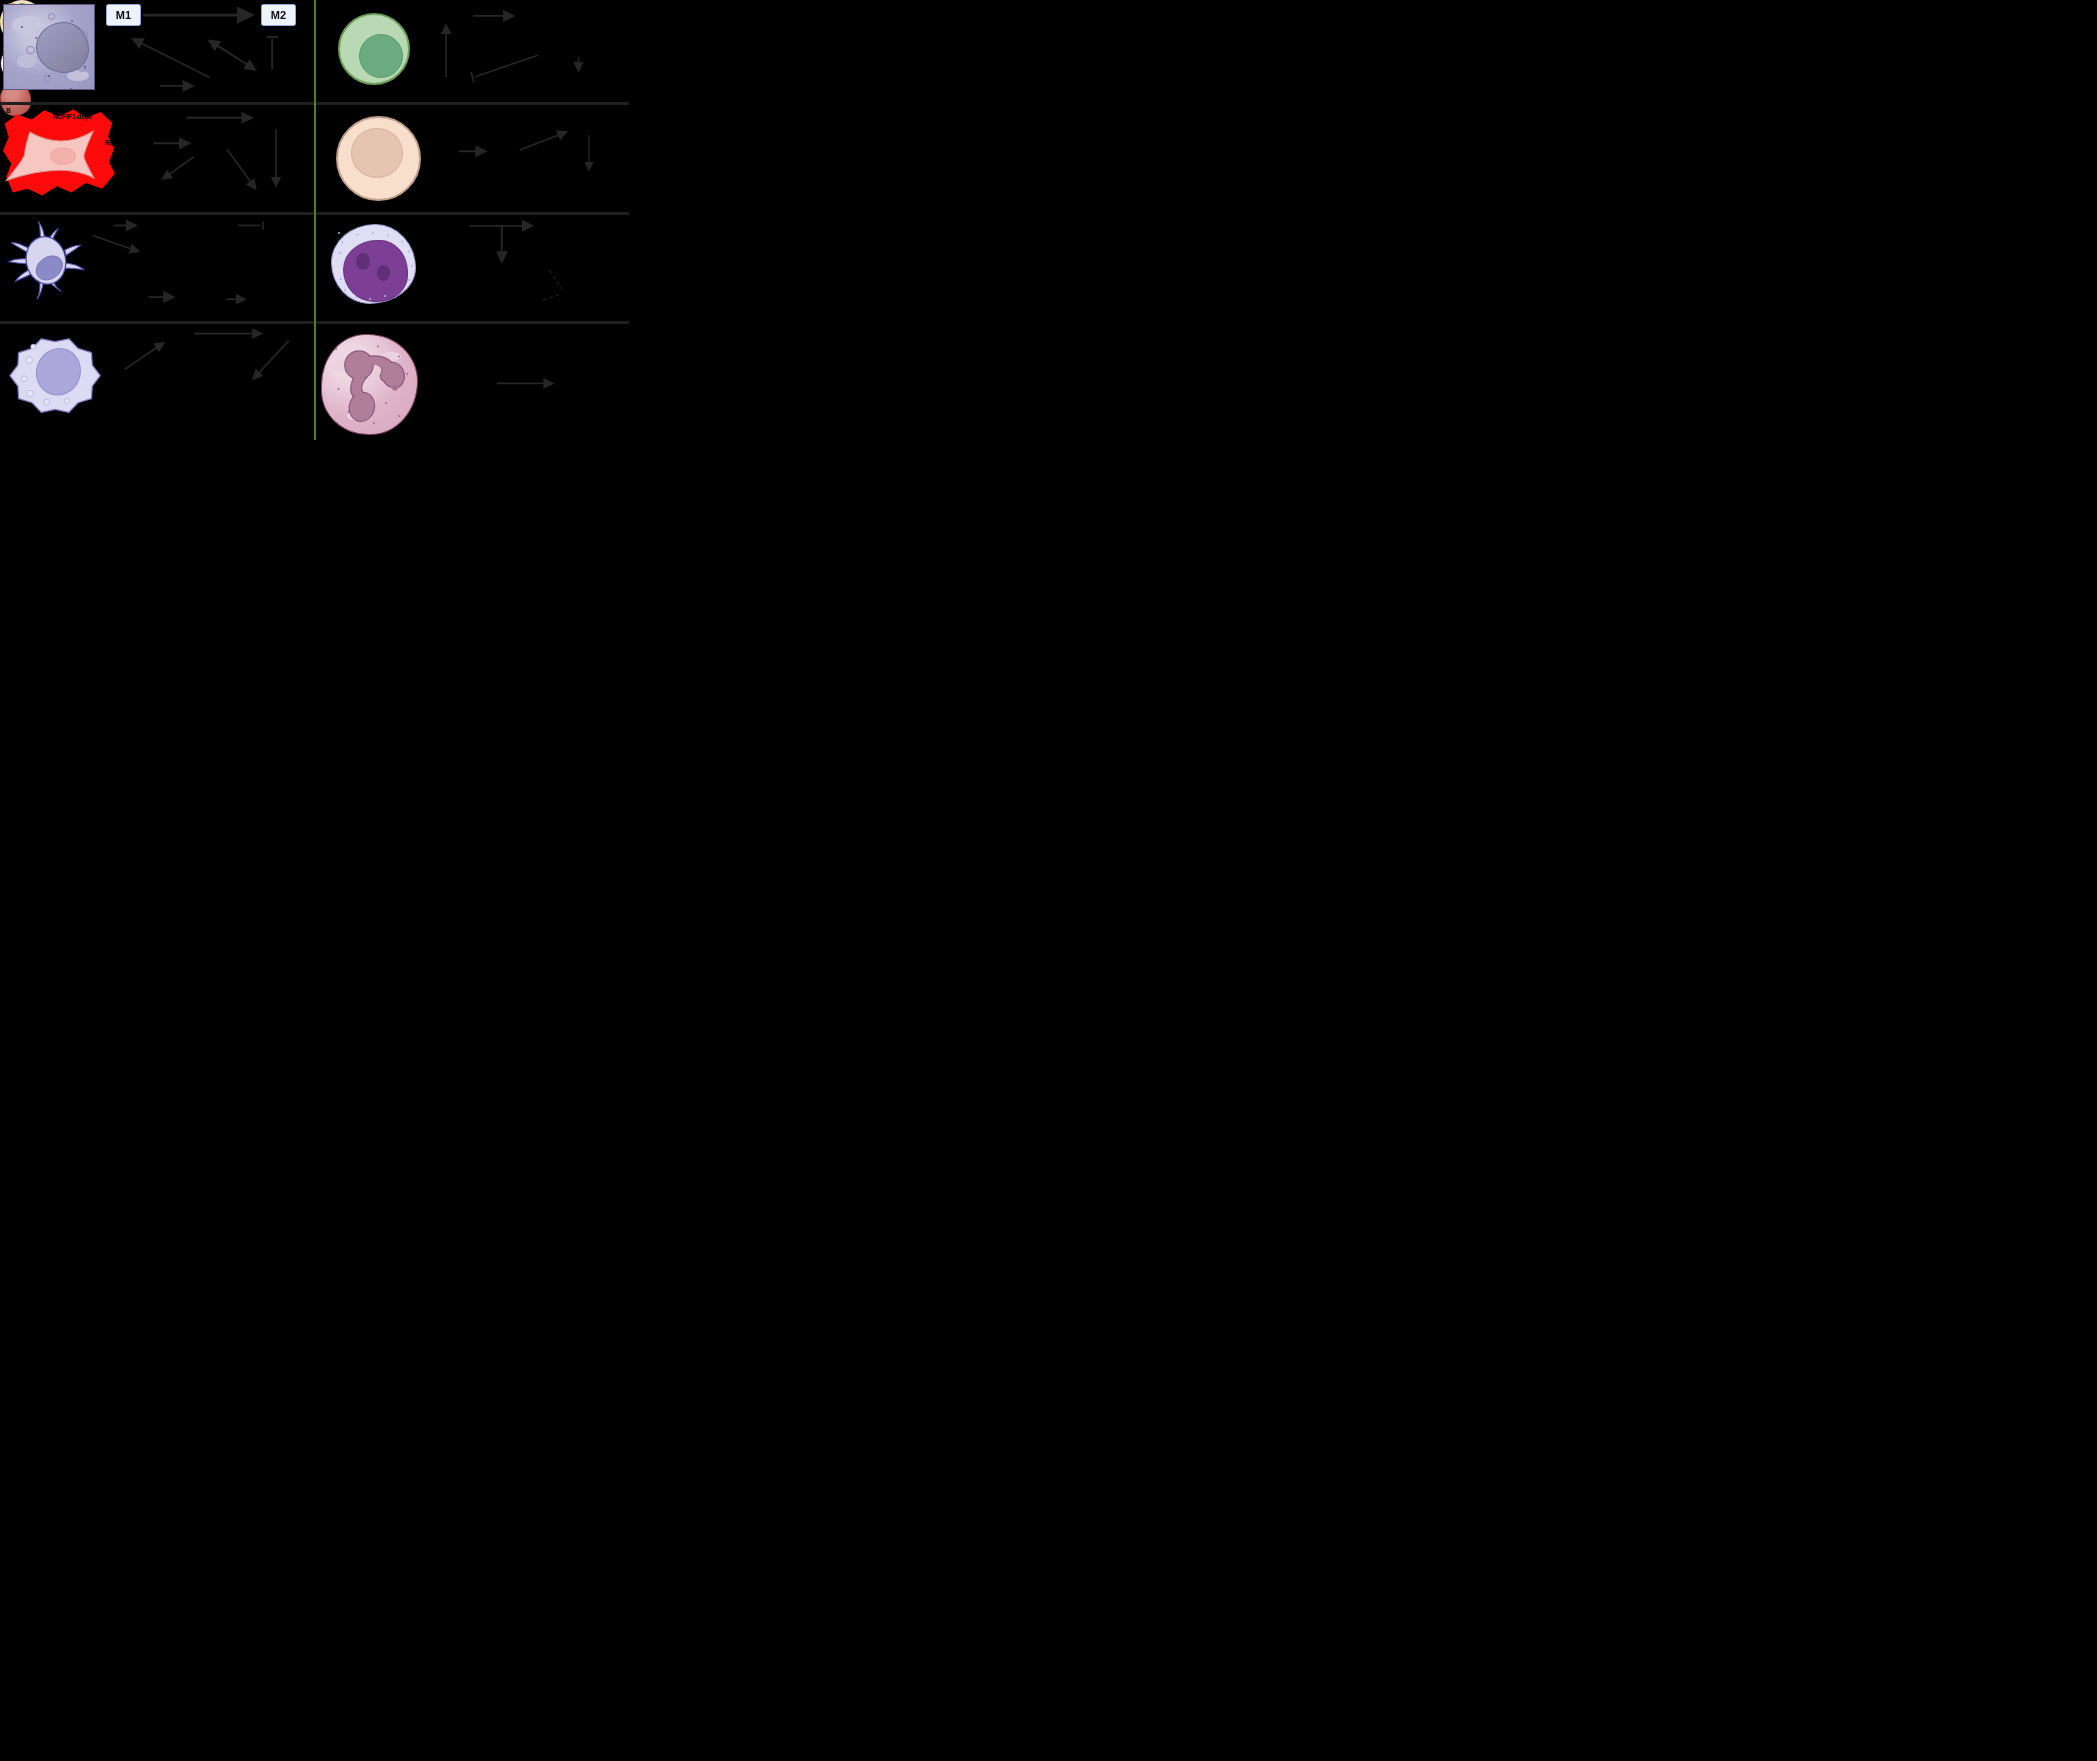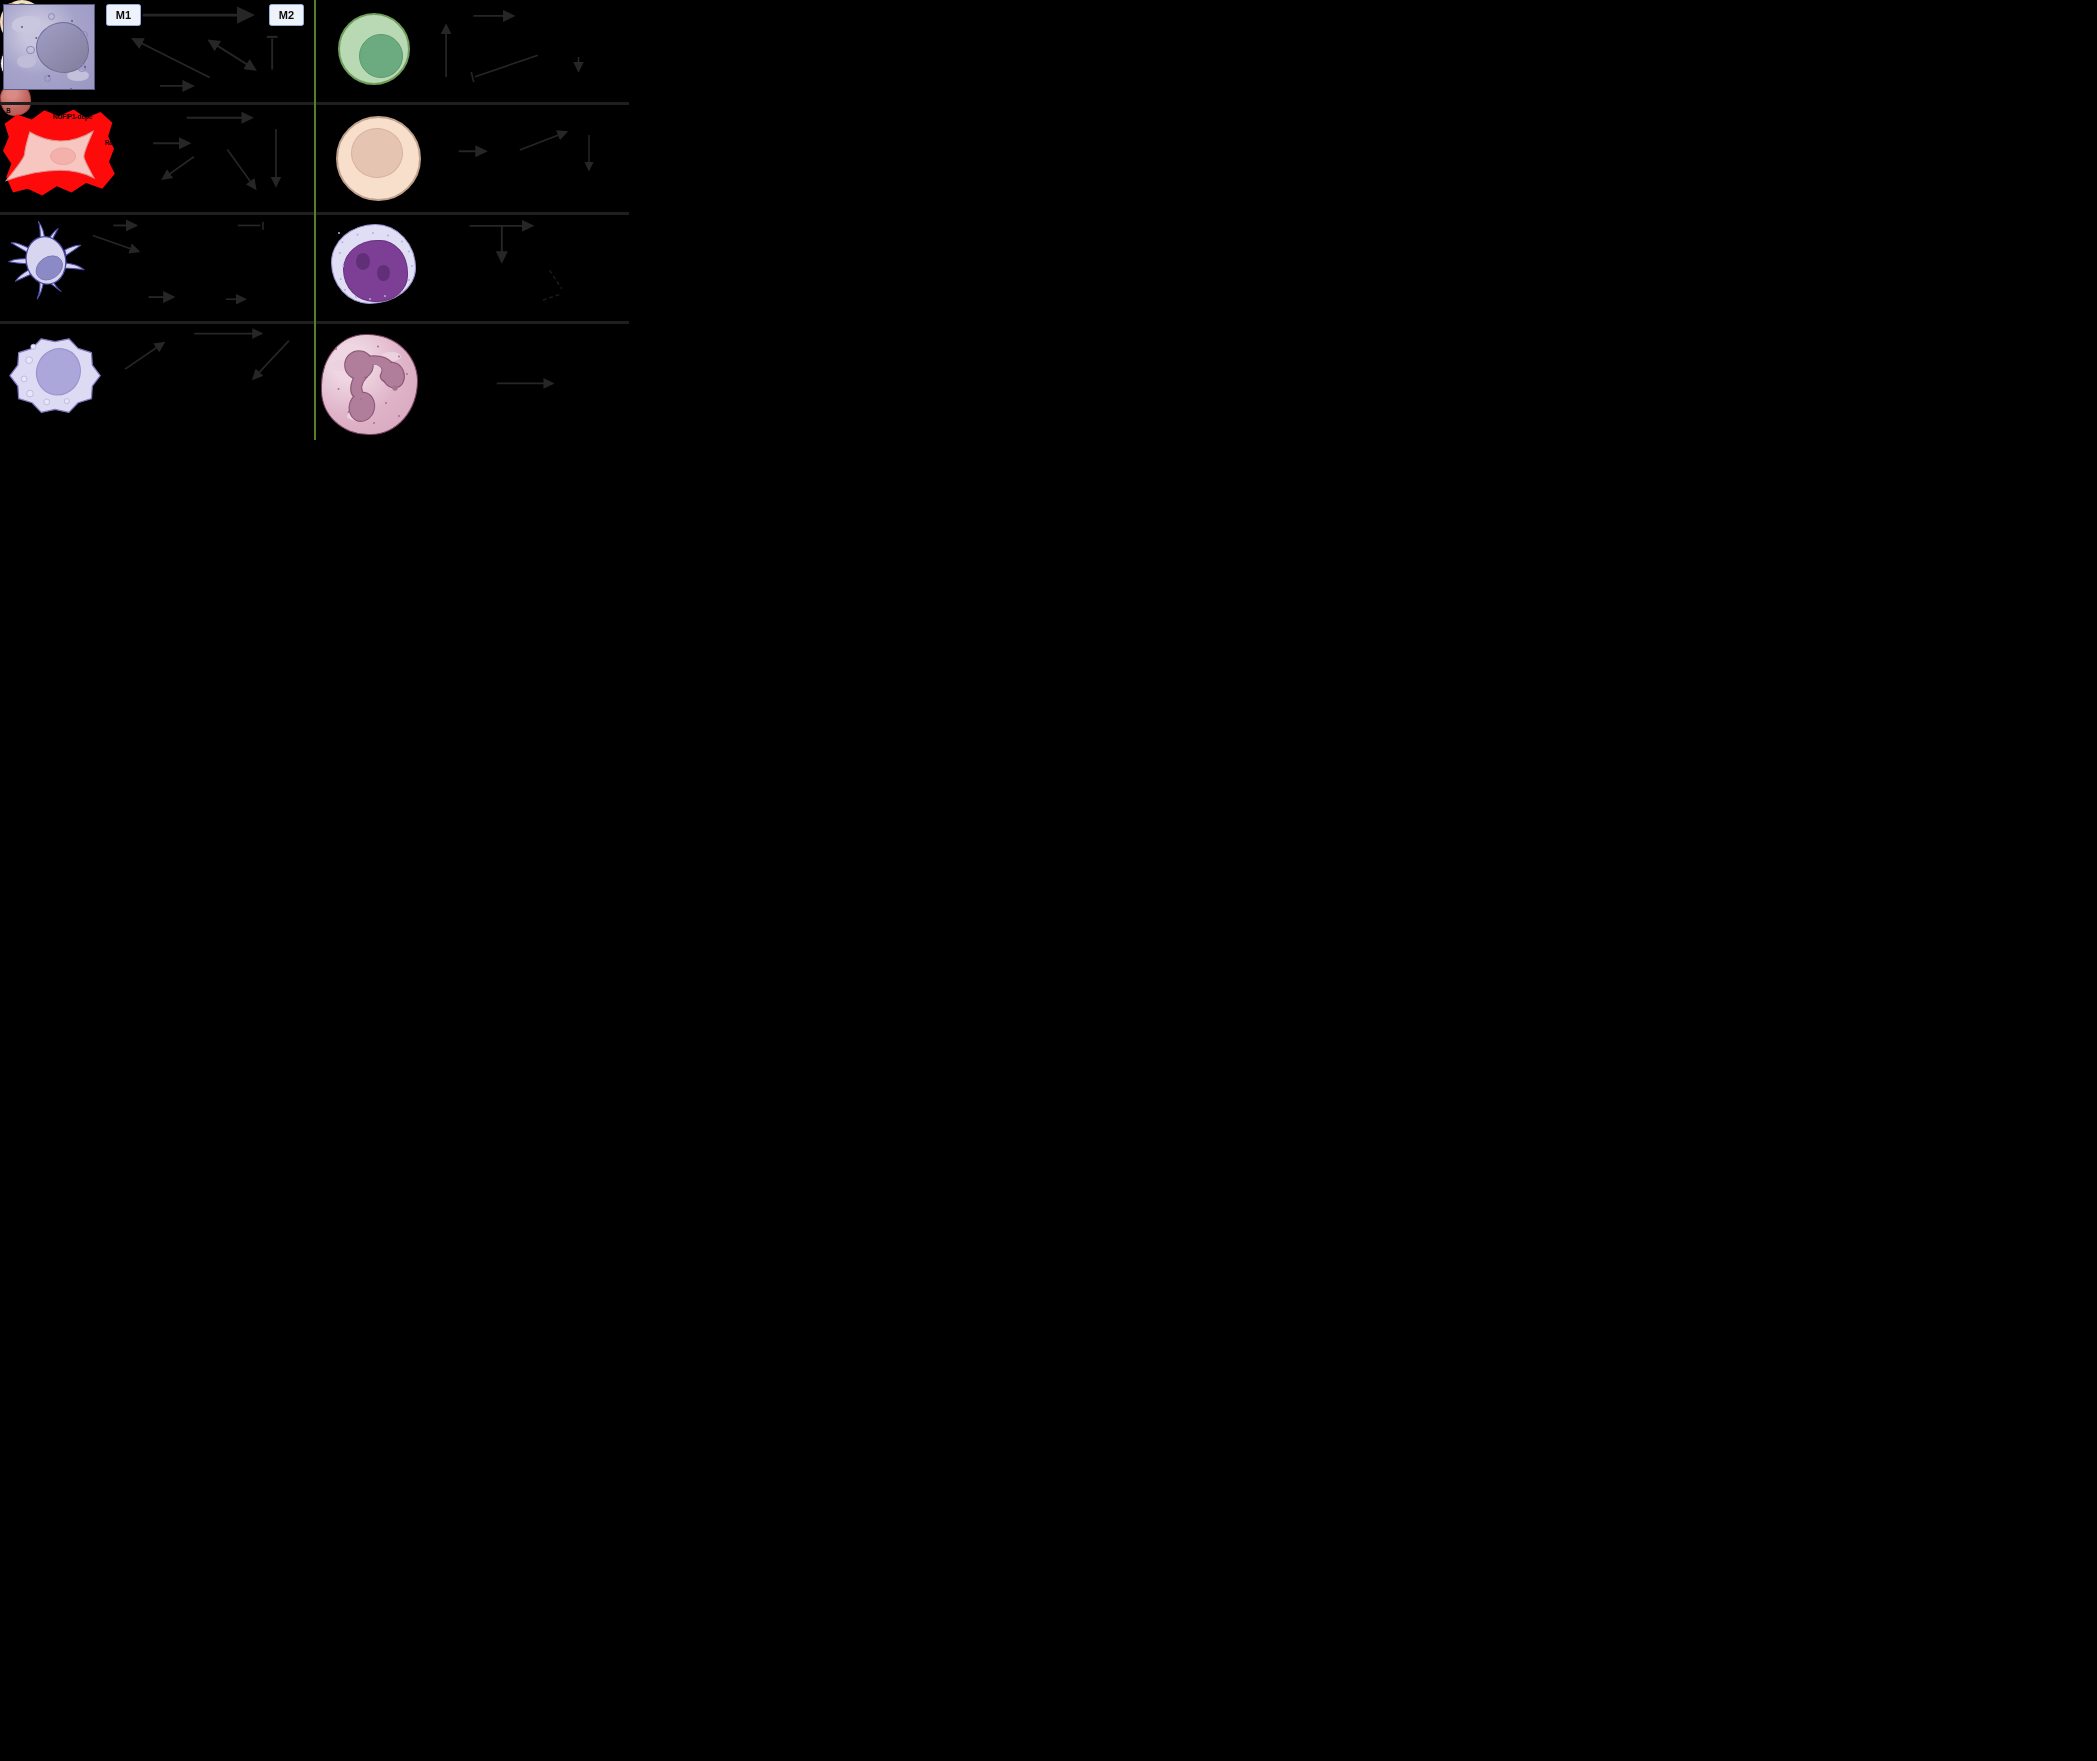--- a/index.html
+++ b/index.html
@@ -124,21 +124,21 @@
       <div class="ring" style="left:74px;top:59px;width:5.5px;height:5.5px;border:1px solid #8f88ba;"></div>
       <div class="ring" style="left:40px;top:70px;width:5px;height:5px;border:1px solid #8f88ba;"></div>
       <div class="abs" style="left:17px;top:21px;width:2.1px;height:2.1px;background:#5f5a85;border-radius:50%;
            box-shadow:14.3px 11px 0 #5f5a85, 50px -5.9px 0 #5f5a85, 63px 40px 0 #5f5a85, 27px 49px 0 #5f5a85, 49px 62px 0 #5f5a85;"></div>
     </div>
   </div>
 
   <div class="mbox" style="left:106px;top:3.8px;">
     <span>M1</span>
   </div>
-  <div class="mbox" style="left:269px;top:3.8px;">
+  <div class="mbox" style="left:261px;top:3.8px;">
     <span>M2</span>
   </div>
 
   <div class="disc" style="left:338px;top:12.6px;width:72px;height:72px;background:#b8d9b4;border:2.1px solid #6f9e5a;z-index:5;">
     <div class="disc" style="left:18.5px;top:19px;width:44px;height:44px;background:#6cab80;border:1.3px solid #5b9a6e;"></div>
   </div>
 
   <svg class="abs" style="left:0;top:107px;z-index:4" width="122" height="96" viewBox="0 0 290 230">
     <polygon id="glowpoly" fill="#fe0a0a" points="10,40 40,18 75,30 105,8 140,22 175,6 205,26 240,12 268,38 258,70 272,100 260,132 274,160 244,196 205,182 170,205 135,190 100,212 65,196 30,205 14,168 26,136 6,105 20,72"></polygon>
     <use href="#glowpoly" fill="#fc8d8d" transform="translate(143 115) scale(0.88) translate(-143 -115)"></use>

